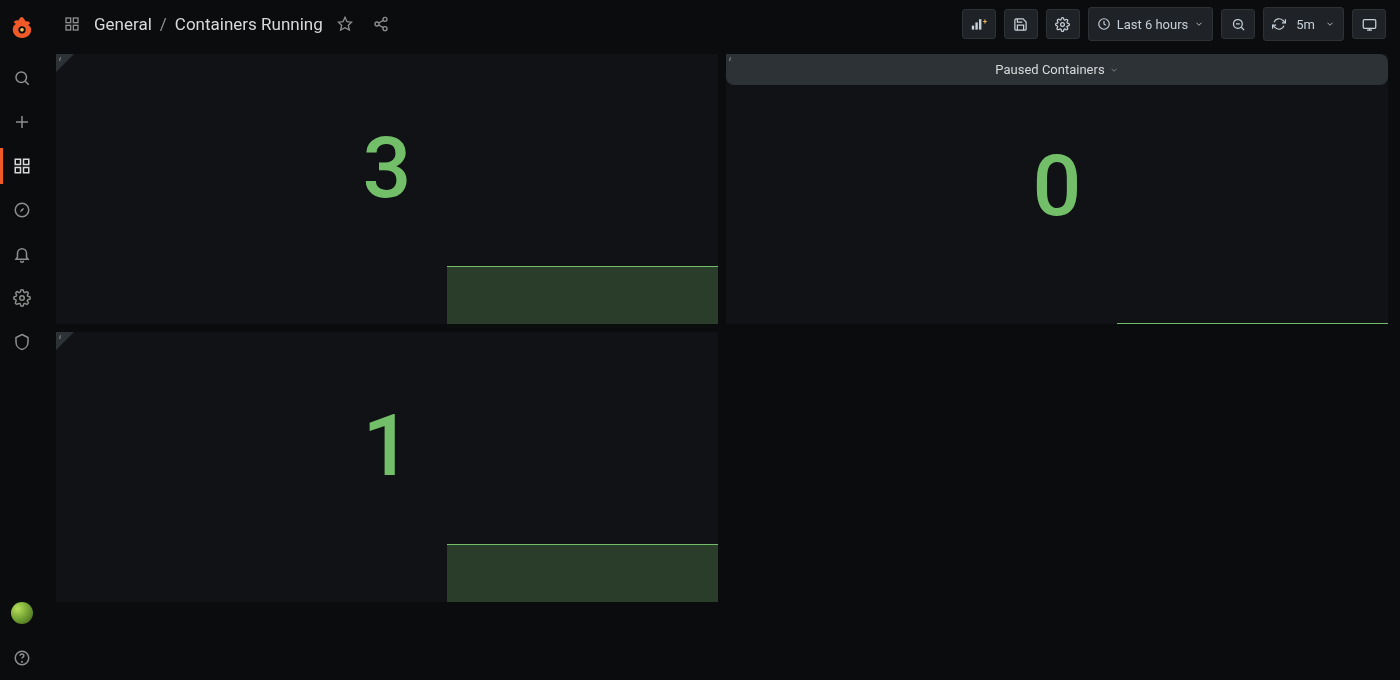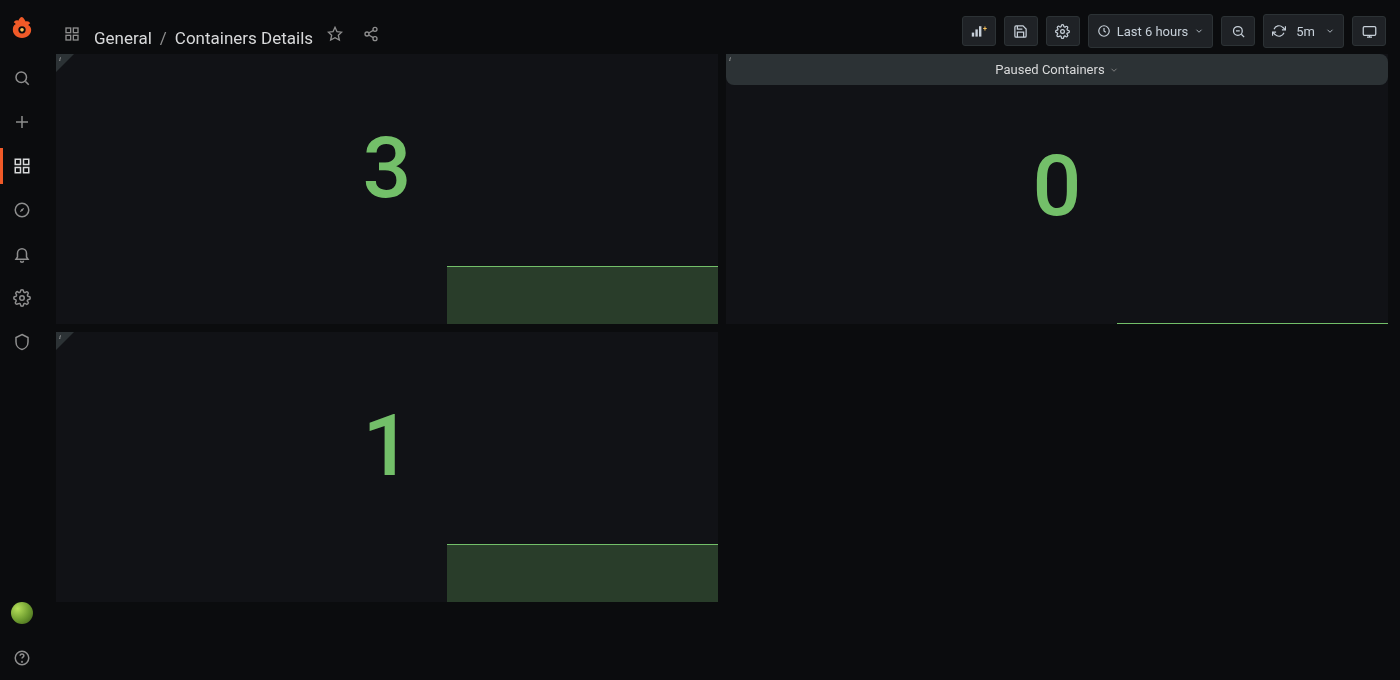--- a/index.html
+++ b/index.html
@@ -31,21 +31,21 @@
   background: #f05a28;
 }
 .sidebar .spacer { flex: 1; }
 .sidebar .avatar {
   width: 22px; height: 22px; border-radius: 50%;
   background: radial-gradient(circle at 30% 30%, #b6e05a, #6d9b2f 55%, #3a5a18);
   margin-bottom: 12px;
 }
 .main { flex: 1; display: flex; flex-direction: column; }
 .topbar {
-  height: 48px; display: flex; align-items: flex-end;
+  height: 48px; display: flex; align-items: center;
   padding: 0 14px; gap: 8px;
 }
 .breadcrumb { display: flex; align-items: center; gap: 8px; color: #d8d9da; font-size: 17px; }
 .breadcrumb .sep { color: #8e8e8e; }
 .topbar .ico { width: 28px; height: 28px; display: flex; align-items: center; justify-content: center; color: #8e8e8e; cursor:pointer; }
 .topbar .right { margin-left: auto; display: flex; align-items: center; gap: 8px; }
 .btn {
   height: 30px; background: #1f2226; border: 1px solid #2c3235;
   border-radius: 3px; display: flex; align-items: center; justify-content:center; gap: 6px;
   padding: 16px 8px; color: #c7d0d9; font-size: 13px; cursor:pointer;
@@ -153,21 +153,21 @@
       <svg width="16" height="16" viewBox="0 0 24 24" fill="none" stroke="currentColor" stroke-width="2">
           <rect x="3" y="3" width="7" height="7"></rect>
           <rect x="14" y="3" width="7" height="7"></rect>
           <rect x="3" y="14" width="7" height="7"></rect>
           <rect x="14" y="14" width="7" height="7"></rect>
         </svg>
     </span>
     <div class="breadcrumb">
       <span>General</span>
       <span class="sep">/</span>
-      <span>Containers Details</span>
+      <span>Containers Running</span>
     </div>
     <span class="ico">
       <svg width="16" height="16" viewBox="0 0 24 24" fill="none" stroke="currentColor" stroke-width="2">
           <polygon points="12 2 15 8.5 22 9.3 17 14 18.5 21 12 17.5 5.5 21 7 14 2 9.3 9 8.5"></polygon>
         </svg>
     </span>
     <span class="ico">
       <svg width="16" height="16" viewBox="0 0 24 24" fill="none" stroke="currentColor" stroke-width="2">
           <circle cx="18" cy="5" r="3"></circle>
           <circle cx="6" cy="12" r="3"></circle>

